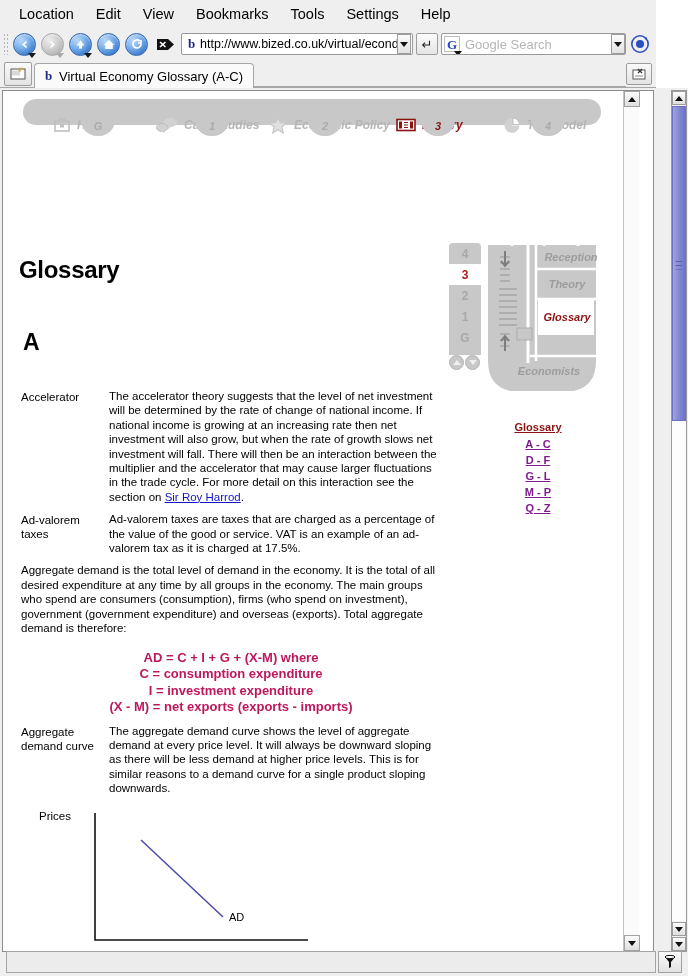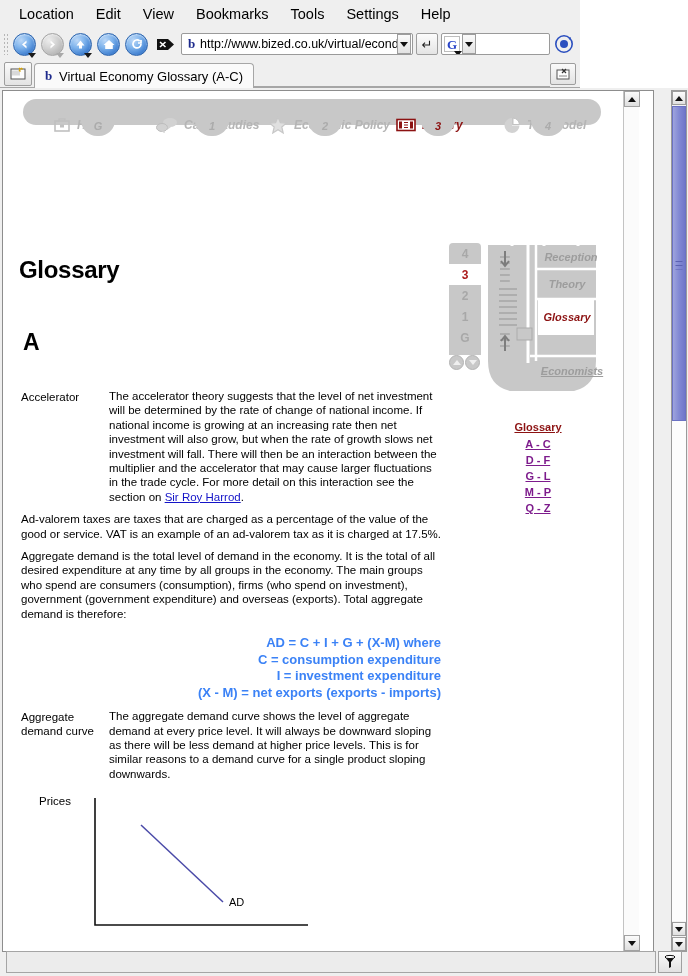--- a/index.html
+++ b/index.html
@@ -5,21 +5,21 @@
   html, body {
     margin: 0; padding: 0;
     width: 688px; height: 976px;
     overflow: hidden;
     background: #ffffff;
     font-family: "Liberation Sans", sans-serif;
   }
   * { box-sizing: border-box; }
 
   
-  .chrome { width: 580px; background: #a21caf; }
+  .chrome { width: 656px; background: #a21caf; }
 
   .menubar {
     height: 28px;
     display: flex;
     align-items: center;
     padding-left: 8px;
     background: #efefef;
     font-size: 14.5px;
     color: #000;
   }
@@ -354,25 +354,25 @@
     padding-top: 1px;
   }
   .def {
     flex: 1;
     font-size: 11.5px; color: #000;
     line-height: 14.4px;
   }
   .def a { color: #1414c8; }
 
   .formula {
-    text-align: right;
+    text-align: center;
     font-size: 13px;
     line-height: 16.5px;
     margin: 14px 0 8px 0;
-    color: #3b82f6;
+    color: #be185d;
   }
   .formula b { font-weight: bold; }
 
   
   .adchart { position: relative; width: 330px; height: 150px; margin: 14px 0 6px 12px; }
   .adchart .ylabel { position: absolute; left: 6px; top: 0px; font-size: 11.5px; }
   .adchart .adtag { position: absolute; font-size: 11px; }
 
   
   .rightcol { position: absolute; left: 443px; top: 150px; width: 180px; }
@@ -496,20 +496,21 @@
 
     <div class="gobtn">
         <span>↵</span>
       </div>
 
     <div class="searchbox">
       <span class="glogo">
         <span>G</span>
         <i class="gm"></i>
       </span>
+      <span class="searchph">Google Search</span>
       <span class="tinyarrow">
           <i class="caret-dn"></i>
         </span>
     </div>
 
     <div class="reloadbtn">
       <svg width="20" height="20" viewBox="0 0 20 20">
         <circle cx="10" cy="10" r="8.2" fill="none" stroke="#2b4fbf" stroke-width="1.6"></circle>
         <path d="M6 10 a4 4 0 0 1 8 0 a4 4 0 0 1 -8 0" fill="#2b4fbf"></path>
         <path d="M14.5 4.5 L17 3 L16 6 Z" fill="#2b4fbf"></path>
@@ -612,20 +613,21 @@
       <div class="letter-head">A</div>
 
       <div class="entries">
 
         <div class="entry">
           <div class="term">Accelerator</div>
           <div class="def"><span>The accelerator theory suggests that the level of net investment will be determined by the rate of change of national income. If national income is growing at an increasing rate then net investment will also grow, but when the rate of growth slows net investment will fall. There will then be an interaction between the multiplier and the accelerator that may cause larger fluctuations in the trade cycle. For more detail on this interaction see the section on </span><a href="#">Sir Roy Harrod</a><span>.</span></div>
         </div>
 
         <div class="entry" style="margin-top:7px;">
+          <div class="term">Ad-valorem taxes</div>
           <div class="def">Ad-valorem taxes are taxes that are charged as a percentage of the value of the good or service. VAT is an example of an ad-valorem tax as it is charged at 17.5%.</div>
         </div>
 
         <div class="entry" style="margin-top:7px; display:block;">
           <div style="display:flex;">
             <div class="def">Aggregate demand is the total level of demand in the economy. It is the total of all desired expenditure at any time by all groups in the economy. The main groups who spend are consumers (consumption), firms (who spend on investment), government (government expenditure) and overseas (exports). Total aggregate demand is therefore:</div>
           </div>
           <div class="formula">
             <div><b>AD = C + I + G + (X-M) where</b></div>
             <div><b>C = consumption expenditure</b></div>
@@ -713,21 +715,21 @@
 
             <line x1="50" y1="28" x2="110" y2="28" stroke="#fff" stroke-width="2.5"></line>
             <line x1="50" y1="58" x2="110" y2="58" stroke="#fff" stroke-width="2.5"></line>
             <line x1="50" y1="4" x2="50" y2="120" stroke="#fff" stroke-width="2.5"></line>
             <line x1="44" y1="115" x2="110" y2="115" stroke="#fff" stroke-width="2.5"></line>
             <rect x="52" y="58" width="56" height="36" fill="#ffffff"></rect>
           </svg>
           <div style="position:absolute; left:56px; top:10px; width:58px; text-align:center; font-size:11px; font-style:italic; font-weight:bold; color:#9d9d9d;"><span>Reception</span></div>
           <div style="position:absolute; left:52px; top:37px; width:58px; text-align:center; font-size:11px; font-style:italic; font-weight:bold; color:#9d9d9d;"><span>Theory</span></div>
           <div style="position:absolute; left:52px; top:70px; width:58px; text-align:center; font-size:11px; font-style:italic; font-weight:bold; color:#8c1212;"><span>Glossary</span></div>
-          <div style="position:absolute; left:53px; top:124px; width:66px; text-align:center; font-size:11px; font-style:italic; font-weight:bold; color:#9d9d9d;text-decoration:underline;"><span>Economists</span></div>
+          <div style="position:absolute; left:30px; top:124px; width:66px; text-align:center; font-size:11px; font-style:italic; font-weight:bold; color:#9d9d9d;"><span>Economists</span></div>
         </div>
 
         <div class="gloss-links">
           <a class="head" href="#">Glossary</a>
           <a href="#">A - C</a>
           <a href="#">D - F</a>
           <a href="#">G - L</a>
           <a href="#">M - P</a>
           <a href="#">Q - Z</a>
         </div>

